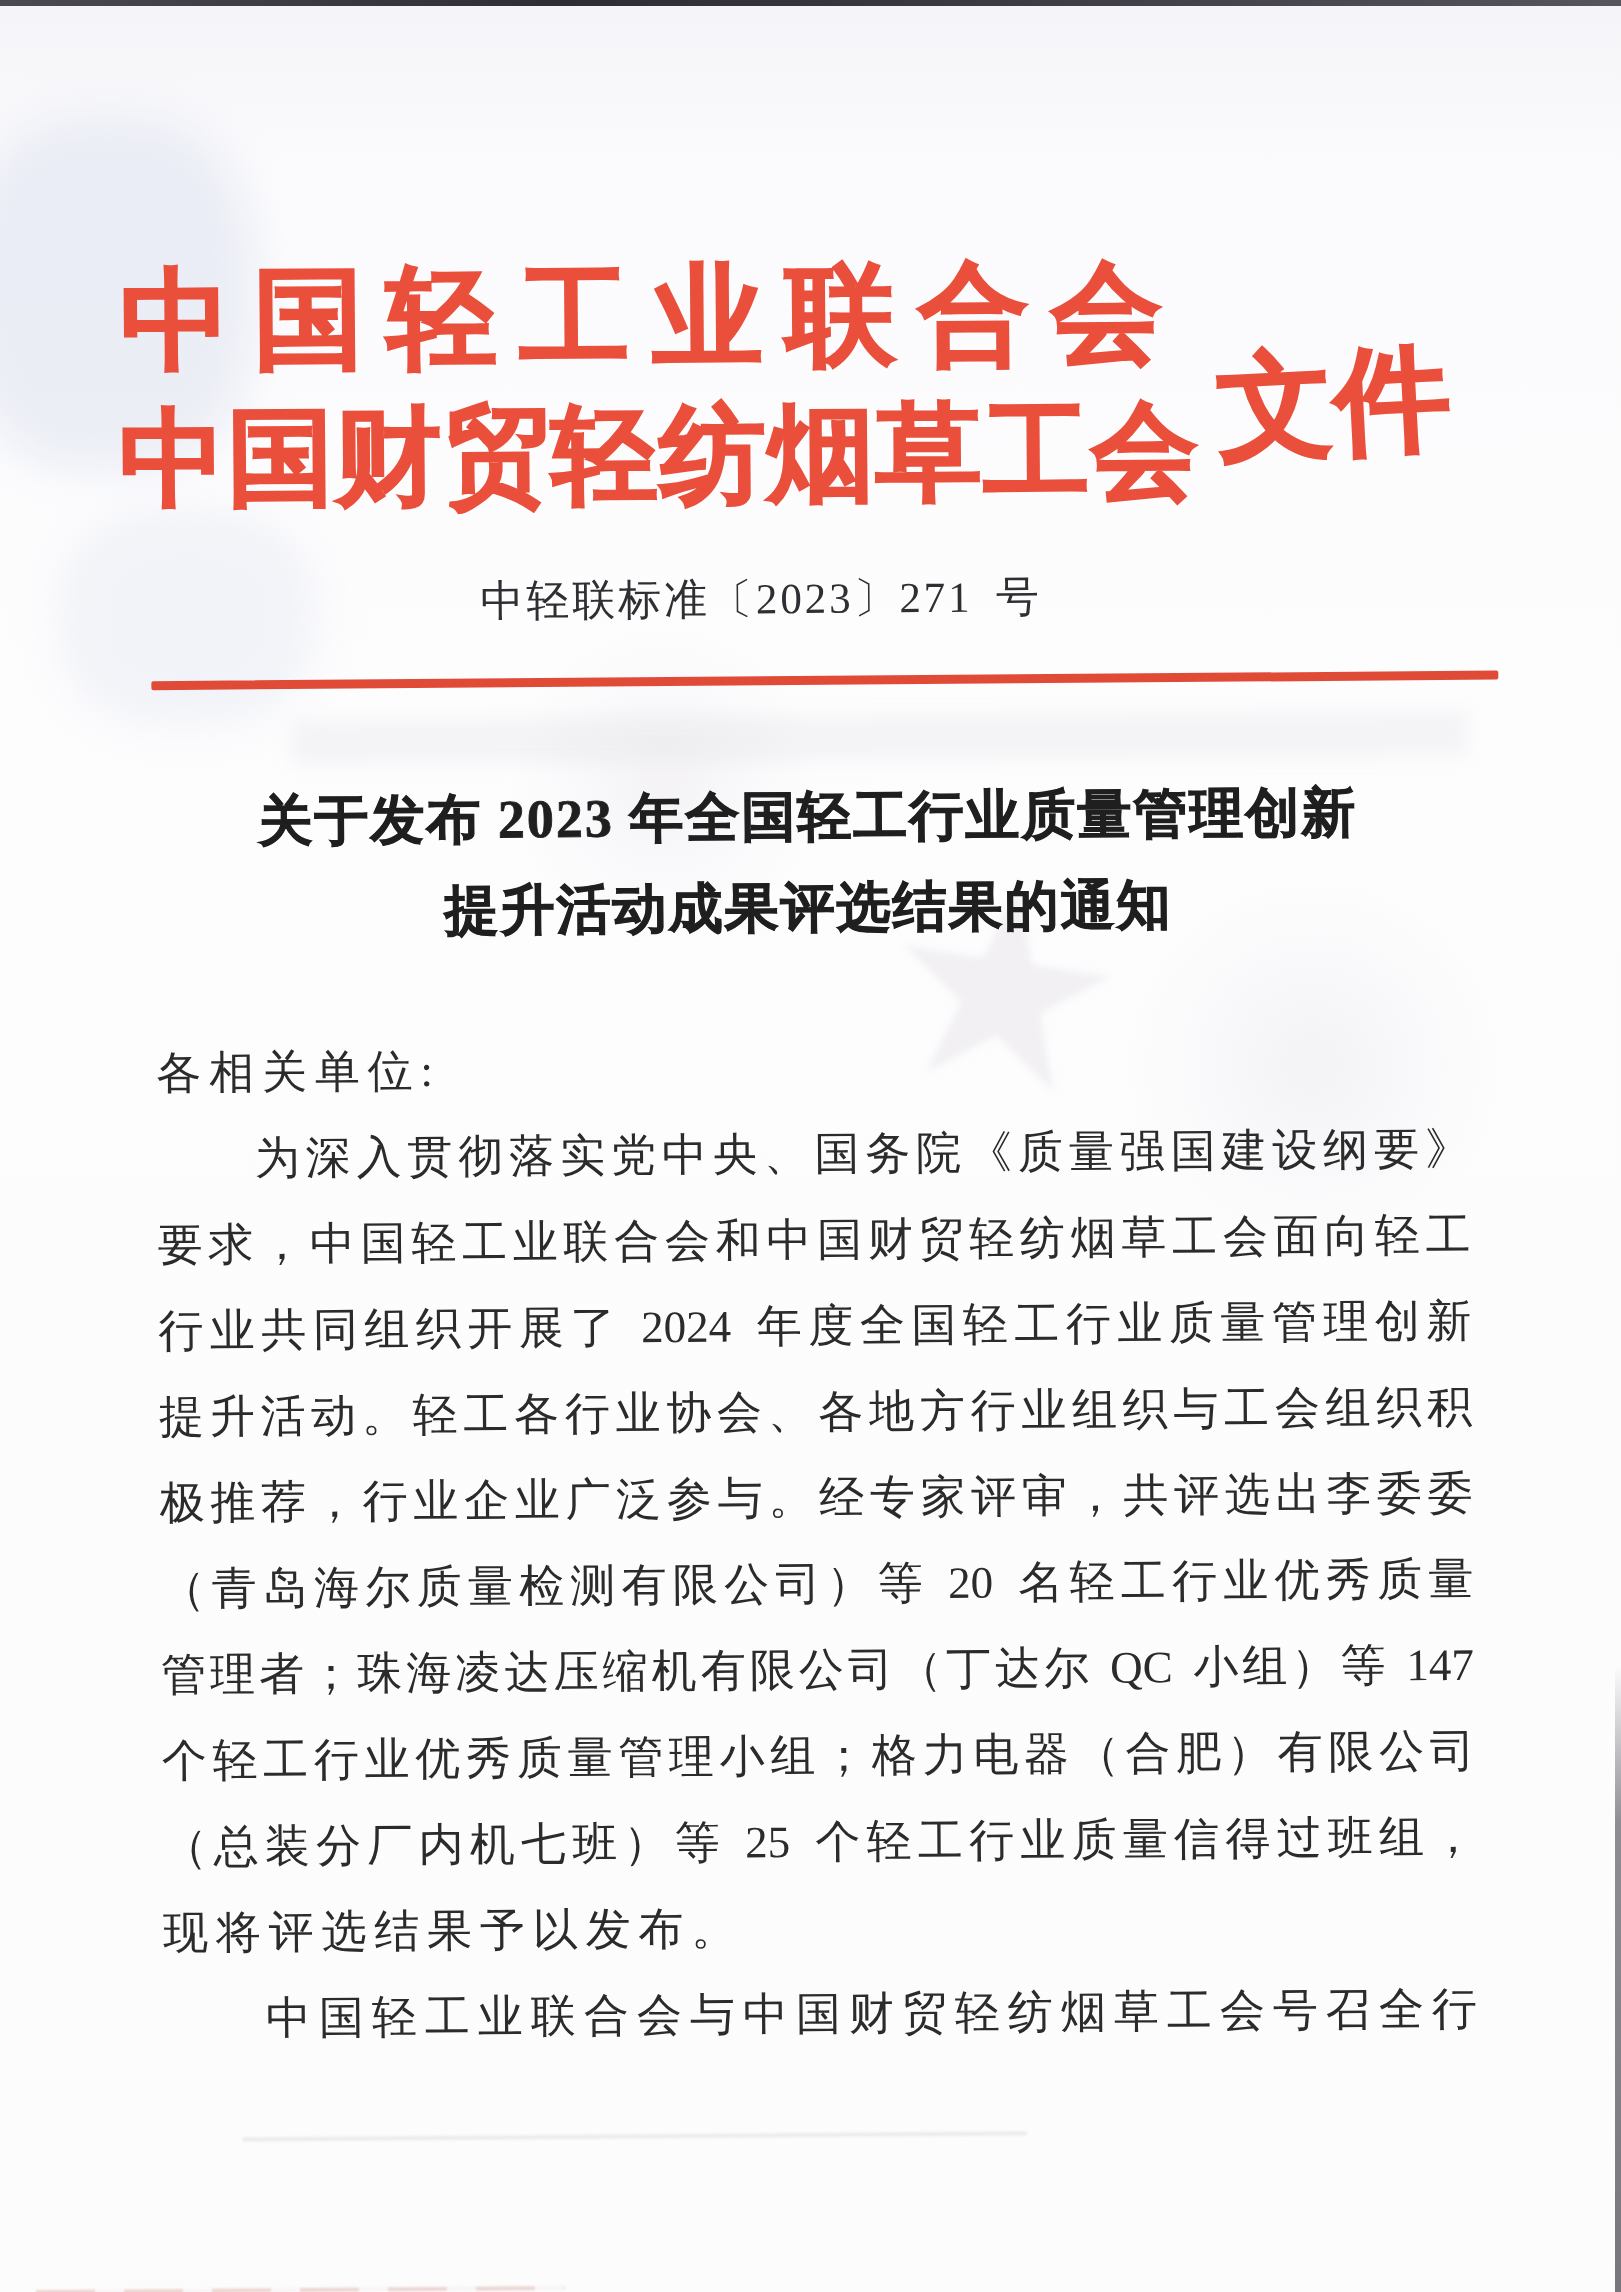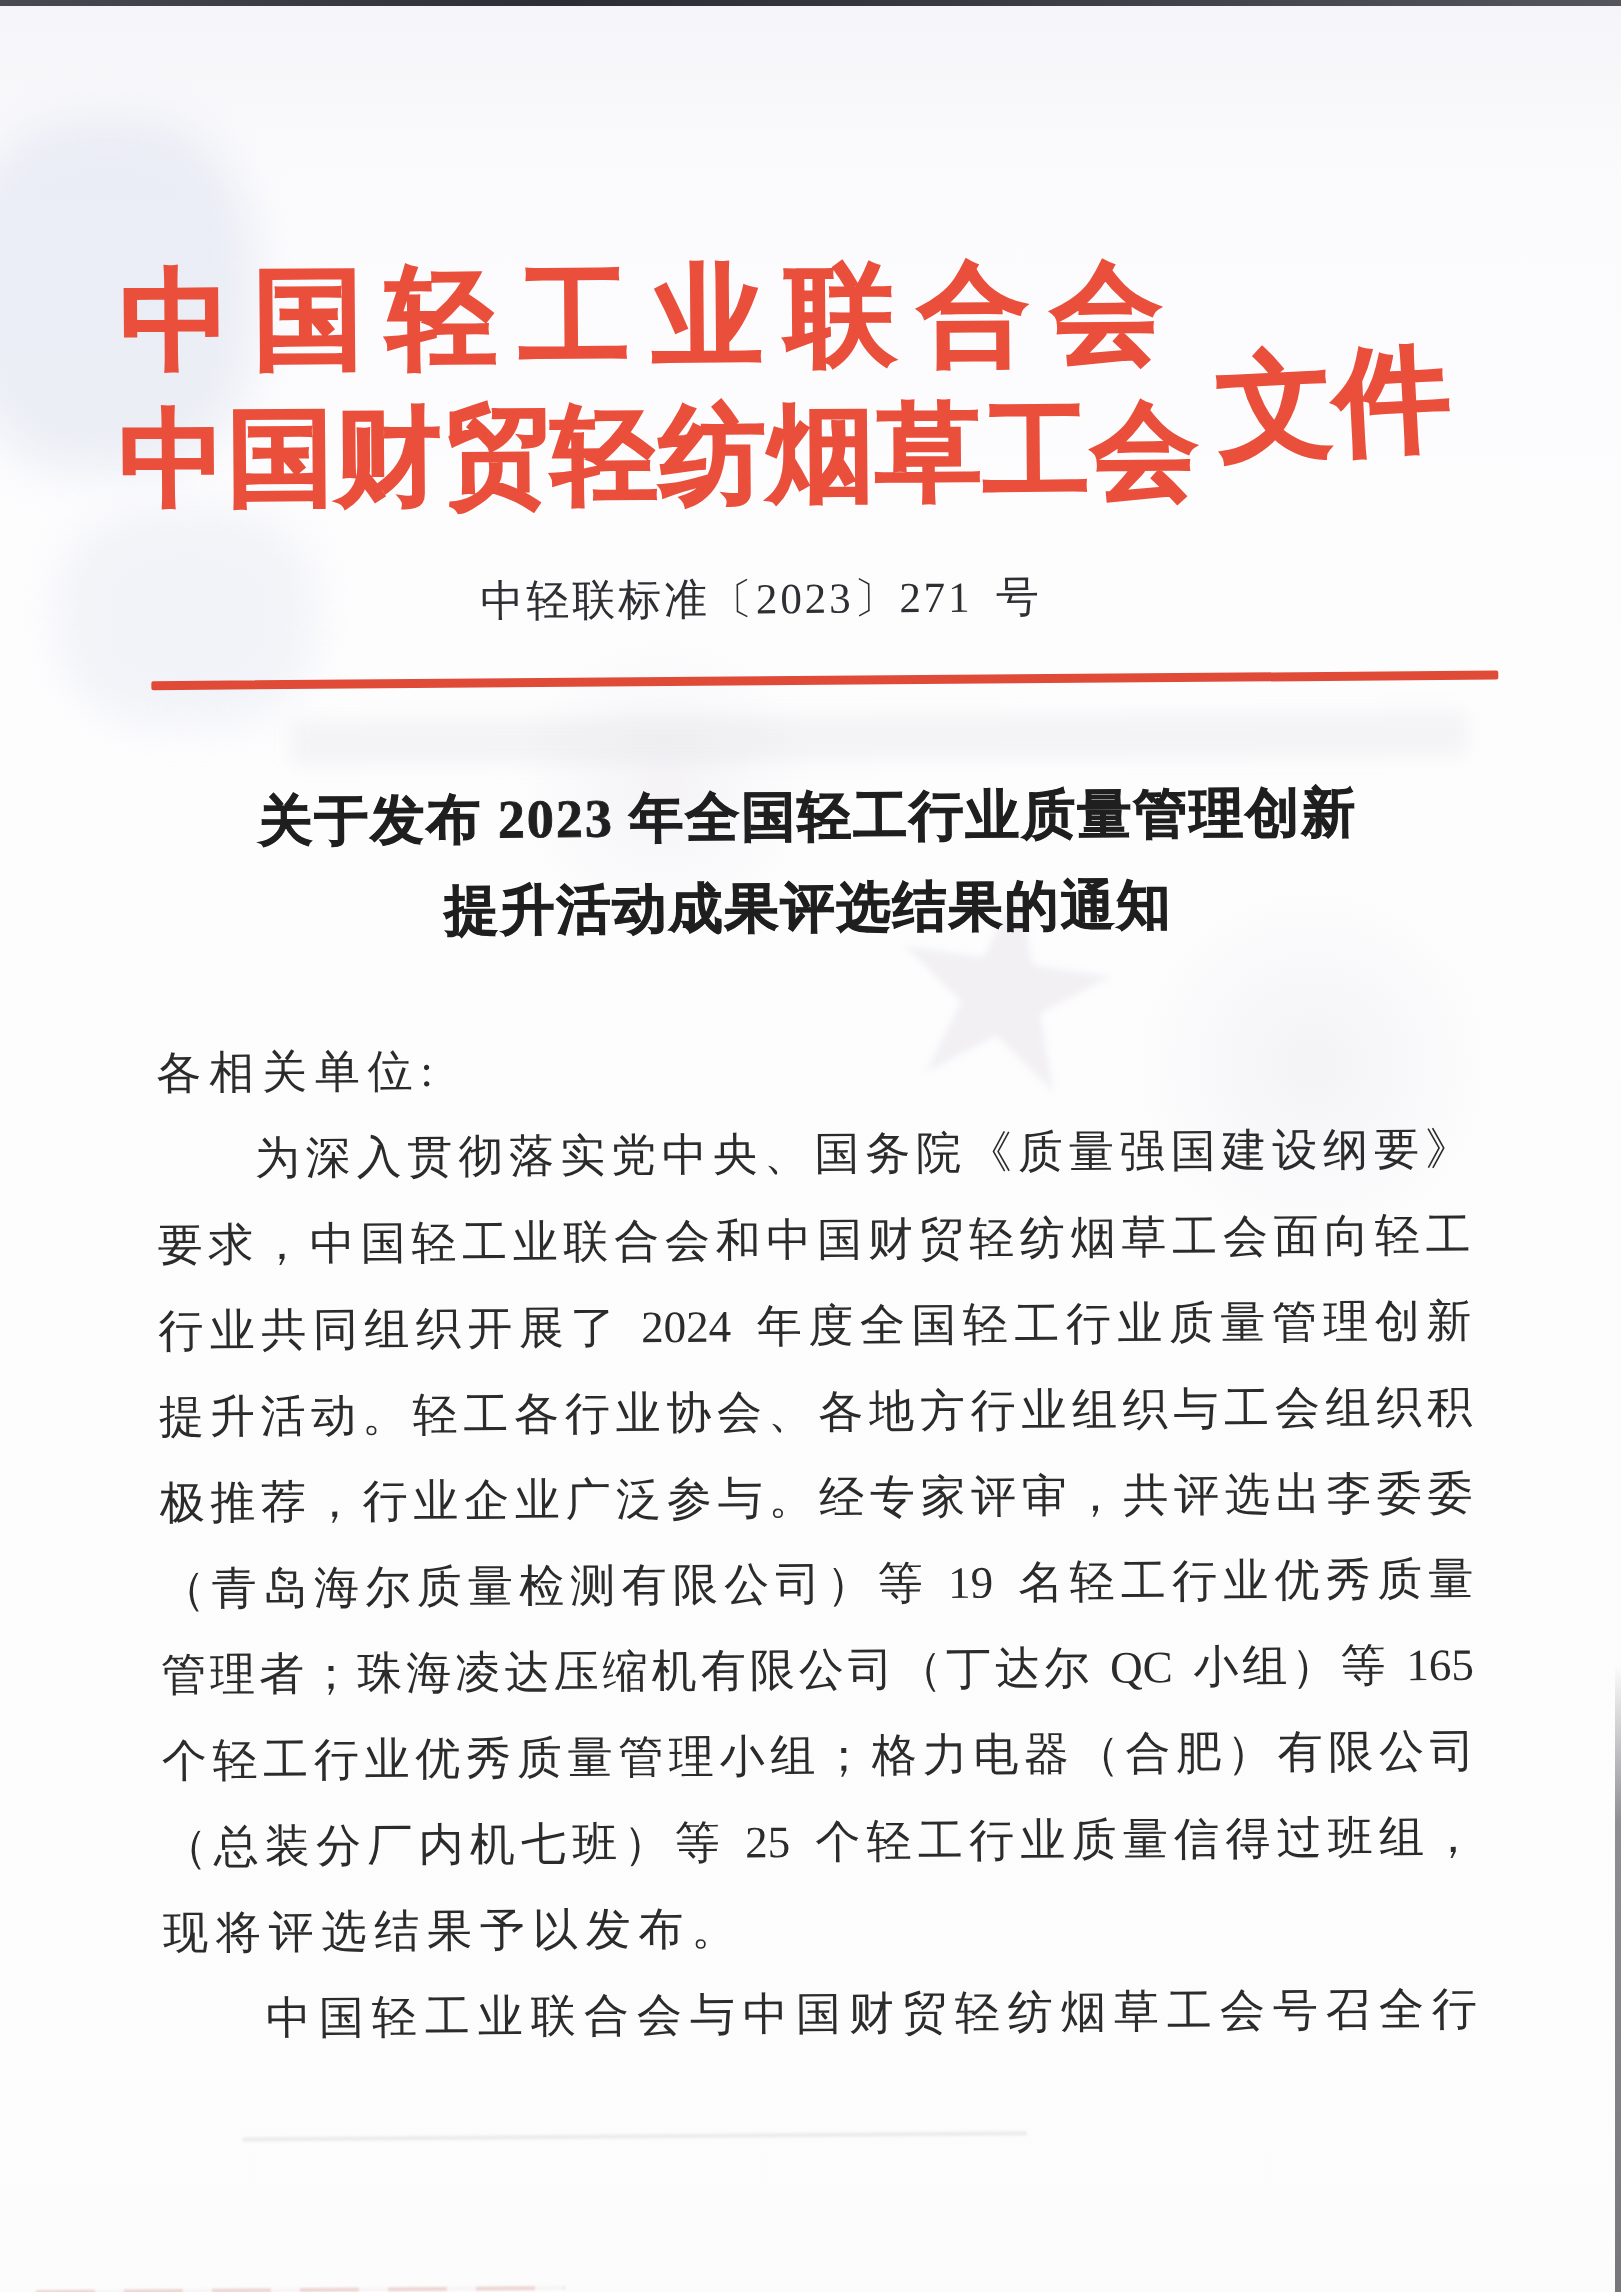--- a/index.html
+++ b/index.html
@@ -276,21 +276,21 @@
           <span class="tk">量</span>
           <span class="tk">检</span>
           <span class="tk">测</span>
           <span class="tk">有</span>
           <span class="tk">限</span>
           <span class="tk">公</span>
           <span class="tk">司</span>
           <span class="tk">）</span>
           <span class="tk">等</span>
           <span class="sp-half"></span>
-          <span class="tk latin">19</span>
+          <span class="tk latin">20</span>
           <span class="sp-half"></span>
           <span class="tk">名</span>
           <span class="tk">轻</span>
           <span class="tk">工</span>
           <span class="tk">行</span>
           <span class="tk">业</span>
           <span class="tk">优</span>
           <span class="tk">秀</span>
           <span class="tk">质</span>
           <span class="tk">量</span>
@@ -316,21 +316,21 @@
           <span class="tk">达</span>
           <span class="tk">尔</span>
           <span class="sp-half"></span>
           <span class="tk latin">QC</span>
           <span class="sp-half"></span>
           <span class="tk">小</span>
           <span class="tk">组</span>
           <span class="tk">）</span>
           <span class="tk">等</span>
           <span class="sp-half"></span>
-          <span class="tk latin">165</span>
+          <span class="tk latin">147</span>
         </div>
         <div class="bodyline just">
           <span class="tk">个</span>
           <span class="tk">轻</span>
           <span class="tk">工</span>
           <span class="tk">行</span>
           <span class="tk">业</span>
           <span class="tk">优</span>
           <span class="tk">秀</span>
           <span class="tk">质</span>

